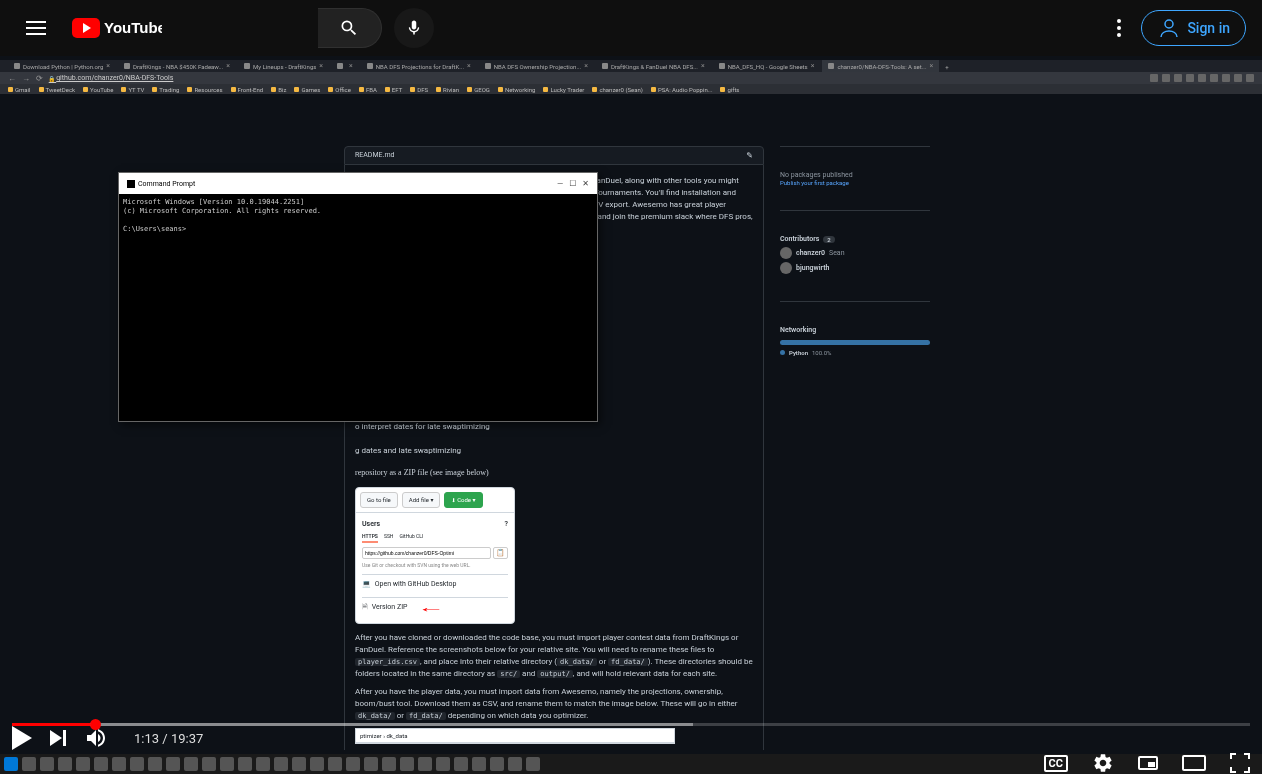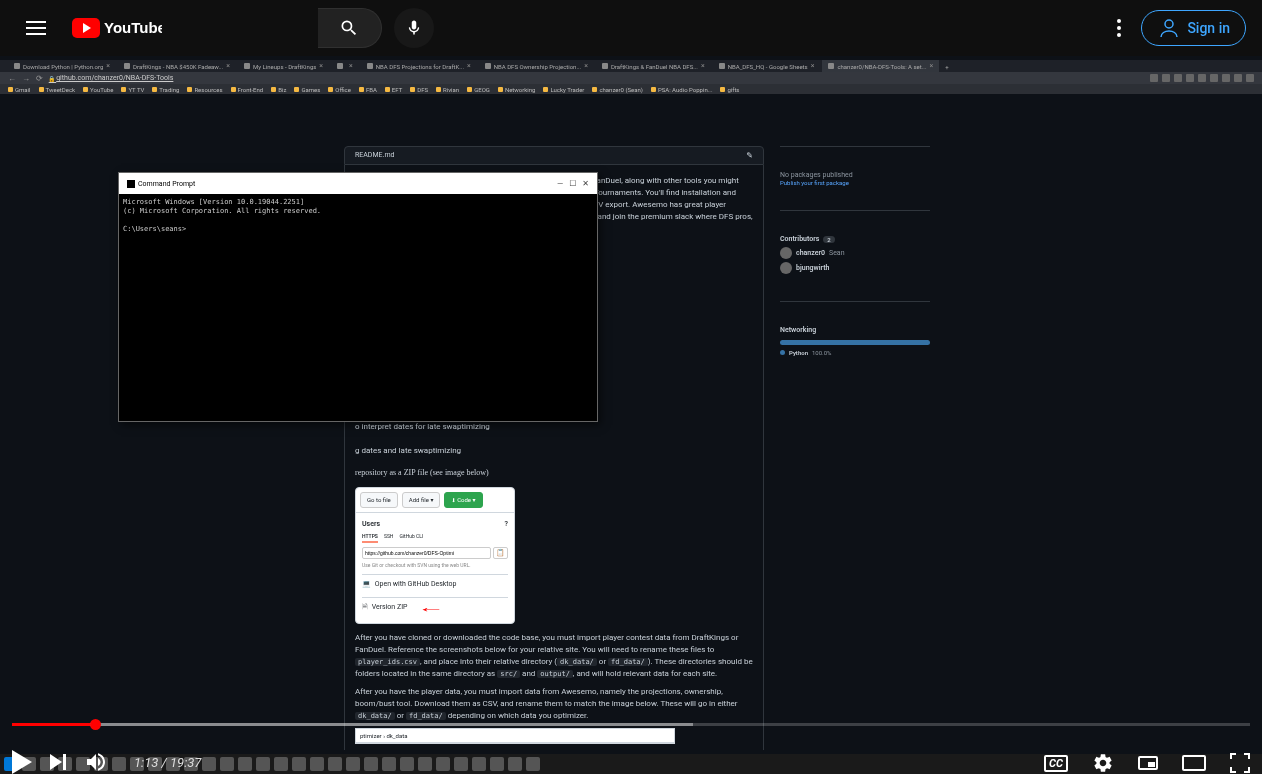--- a/index.html
+++ b/index.html
@@ -91,23 +91,23 @@
 .cmd-ic { width: 8px; height: 8px; background: #000; }
 .cmd-ctrls { display: flex; gap: 6px; font-size: 8px; color: #444; }
 .cmd-body { padding: 4px; font-family: 'Consolas', monospace; font-size: 7px; color: #ccc; white-space: pre-wrap; line-height: 1.3; }
 
 
 .prog-bar { position: absolute; bottom: 48px; left: 12px; right: 12px; height: 3px; background: rgba(255,255,255,0.2); }
 .prog-loaded { position: absolute; height: 100%; background: rgba(255,255,255,0.4); width: 55%; }
 .prog-play { position: absolute; height: 100%; background: #ff0000; width: 6.3%; }
 .prog-dot { position: absolute; left: 6.3%; top: -4px; width: 11px; height: 11px; background: #ff0000; border-radius: 50%; }
 
-.player-controls { position: absolute; bottom: 0; left: 0; right: 0; height: 48px; display: flex; align-items: flex-end; padding: 0 12px; justify-content: space-between; font-style: italic; }
+.player-controls { position: absolute; bottom: 0; left: 0; right: 0; height: 48px; display: flex; align-items: flex-start; padding: 0 12px; justify-content: space-between; }
 .pc-left { display: flex; align-items: center; gap: 18px; }
-.pc-right { display: flex; align-items: center; gap: 24px; }
+.pc-right { display: flex; align-items: center; gap: 24px; margin-top: 26px; }
 .pc-btn { cursor: pointer; display: flex; align-items: center; justify-content: center; }
 .time-display { font-size: 13px; color: #ddd; margin-left: 8px; }
 .play-ic { width: 0; height: 0; border-left: 20px solid #fff; border-top: 12px solid transparent; border-bottom: 12px solid transparent; }
 .next-ic { display: flex; align-items: center; }
 .next-ic::before { content: ''; width: 0; height: 0; border-left: 12px solid #fff; border-top: 8px solid transparent; border-bottom: 8px solid transparent; }
 .next-ic::after { content: ''; width: 3px; height: 16px; background: #fff; margin-left: 1px; }
 .vol-ic svg, .pc-btn svg { fill: #fff; }
 .cc-box { border: 2px solid #fff; padding: 0 3px; font-size: 11px; font-weight: bold; border-radius: 2px; }
 .mini-ic { width: 20px; height: 14px; border: 2px solid #fff; border-radius: 2px; position: relative; }
 .mini-ic::after { content: ''; position: absolute; right: 1px; bottom: 1px; width: 7px; height: 5px; background: #fff; }

